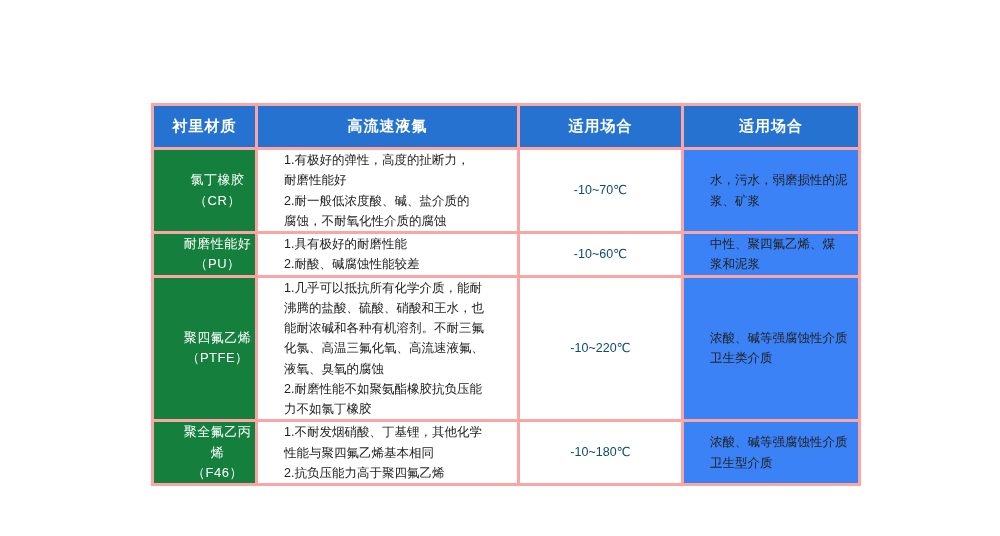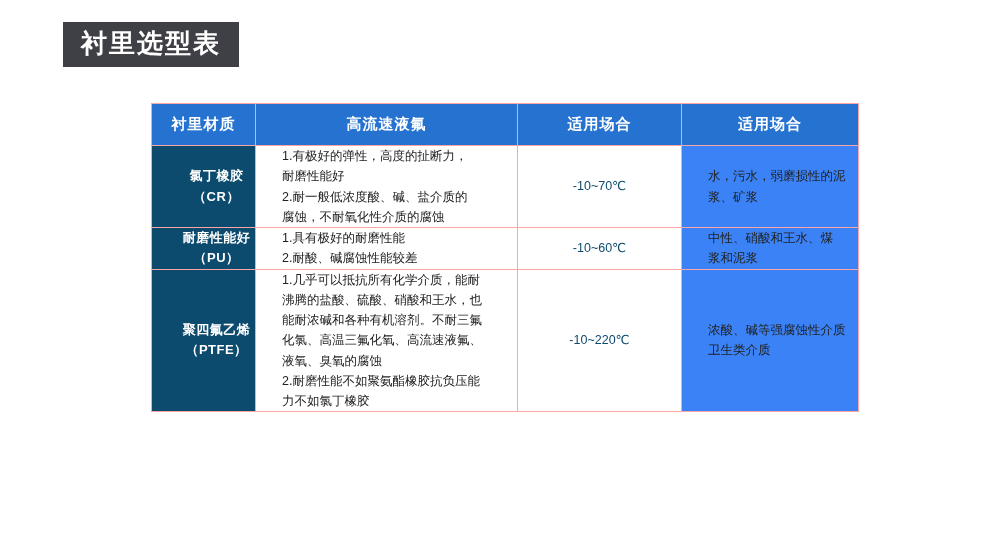--- a/index.html
+++ b/index.html
@@ -41,38 +41,38 @@
     width: 707px;
   }
   table.lining-table {
     border-collapse: collapse;
     table-layout: fixed;
     width: 707px;
     background: #ffffff;
   }
   table.lining-table th,
   table.lining-table td {
-    border: 1px solid #fca5a5;
+    border: 3px solid #fca5a5;
     vertical-align: middle;
     padding: 0;
   }
   thead th {
     background: #2572d0;
     color: #ffffff;
     font-size: 15px;
     font-weight: bold;
     height: 41px;
     text-align: center;
     letter-spacing: 1px;
   }
   td.mat-cell {
-    background: #0c4a6e;
+    background: #15803d;
     color: #ffffff;
     font-size: 13px;
-    font-weight: bold;
+    font-weight: normal;
     text-align: center;
     line-height: 1.55;
     padding: 6px 4px;
     letter-spacing: 0.5px;
   }
   td.adv-cell {
     background: #ffffff;
     color: #222222;
     font-size: 12.5px;
     text-align: left;
@@ -99,21 +99,20 @@
   .col-temp { width: 164px; }
   .col-use { width: 177px; }
 
   .line { display: block; margin-left: 26px; }
 </style>
 </head>
 <body>
 
 <div class="page">
 
-  <div class="title-banner">衬里选型表</div>
 
   <div class="table-wrap">
     <table class="lining-table">
       <colgroup>
         <col class="col-mat">
         <col class="col-adv">
         <col class="col-temp">
         <col class="col-use">
       </colgroup>
       <thead>
@@ -148,21 +147,21 @@
           <td class="mat-cell">
             <span class="line">耐磨性能好</span>
             <span class="line">（PU）</span>
           </td>
           <td class="adv-cell">
             <span class="line">1.具有极好的耐磨性能</span>
             <span class="line">2.耐酸、碱腐蚀性能较差</span>
           </td>
           <td class="temp-cell">-10~60℃</td>
           <td class="use-cell">
-            <span class="line">中性、硝酸和王水、煤</span>
+            <span class="line">中性、聚四氟乙烯、煤</span>
             <span class="line">浆和泥浆</span>
           </td>
         </tr>
 
         <tr>
           <td class="mat-cell">
             <span class="line">聚四氟乙烯</span>
             <span class="line">（PTFE）</span>
           </td>
           <td class="adv-cell">
@@ -174,18 +173,34 @@
             <span class="line">2.耐磨性能不如聚氨酯橡胶抗负压能</span>
             <span class="line">力不如氯丁橡胶</span>
           </td>
           <td class="temp-cell">-10~220℃</td>
           <td class="use-cell">
             <span class="line">浓酸、碱等强腐蚀性介质</span>
             <span class="line">卫生类介质</span>
           </td>
         </tr>
 
+        <tr>
+          <td class="mat-cell">
+            <span class="line">聚全氟乙丙烯</span>
+            <span class="line">（F46）</span>
+          </td>
+          <td class="adv-cell">
+            <span class="line">1.不耐发烟硝酸、丁基锂，其他化学</span>
+            <span class="line">性能与聚四氟乙烯基本相同</span>
+            <span class="line">2.抗负压能力高于聚四氟乙烯</span>
+          </td>
+          <td class="temp-cell">-10~180℃</td>
+          <td class="use-cell">
+            <span class="line">浓酸、碱等强腐蚀性介质</span>
+            <span class="line">卫生型介质</span>
+          </td>
+        </tr>
 
       </tbody>
     </table>
   </div>
 
 </div>
 
 </body></html>

